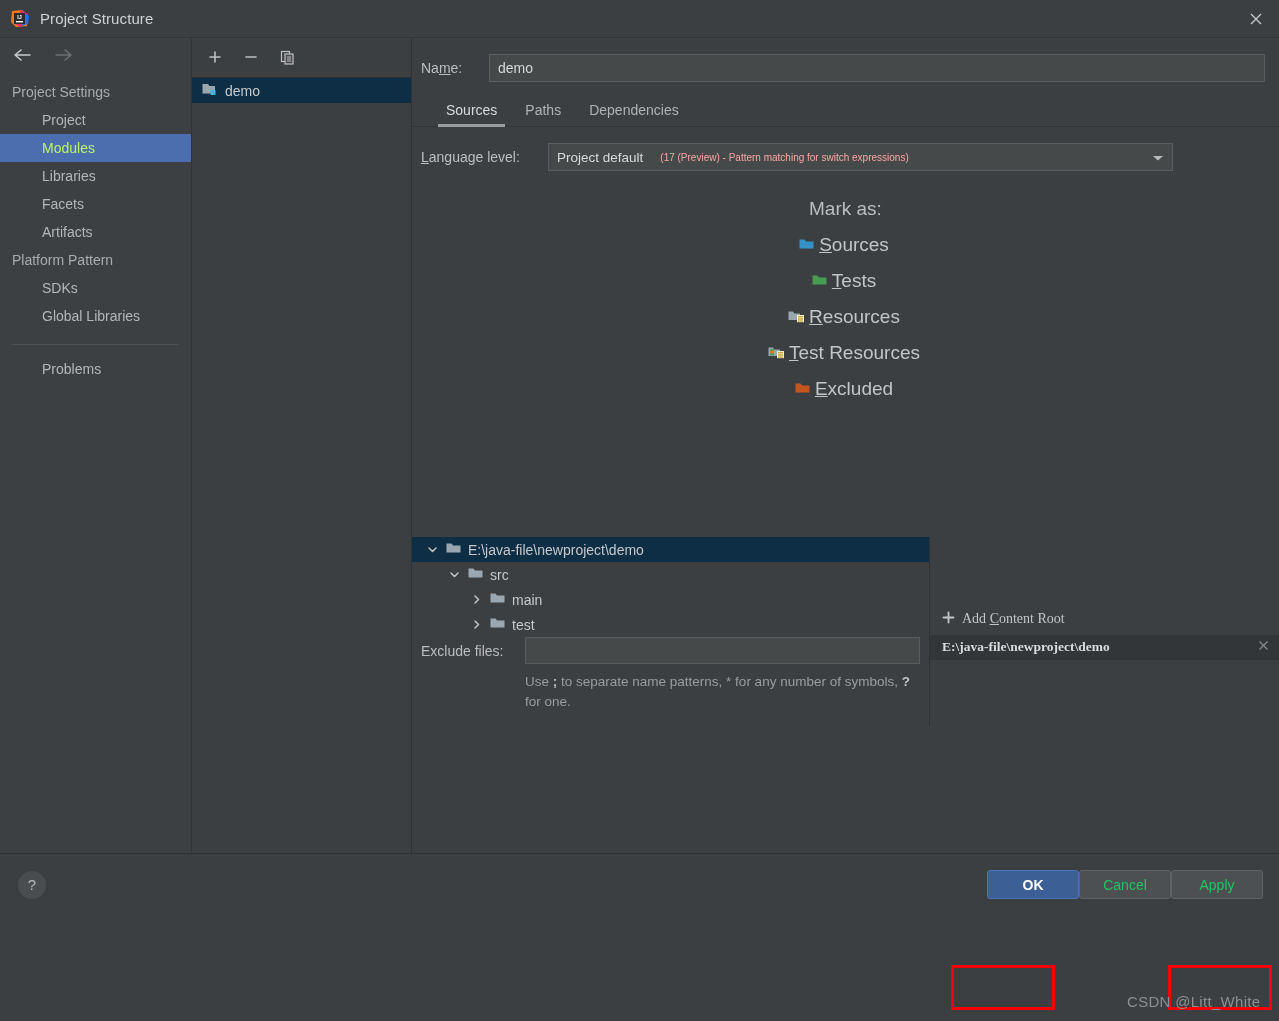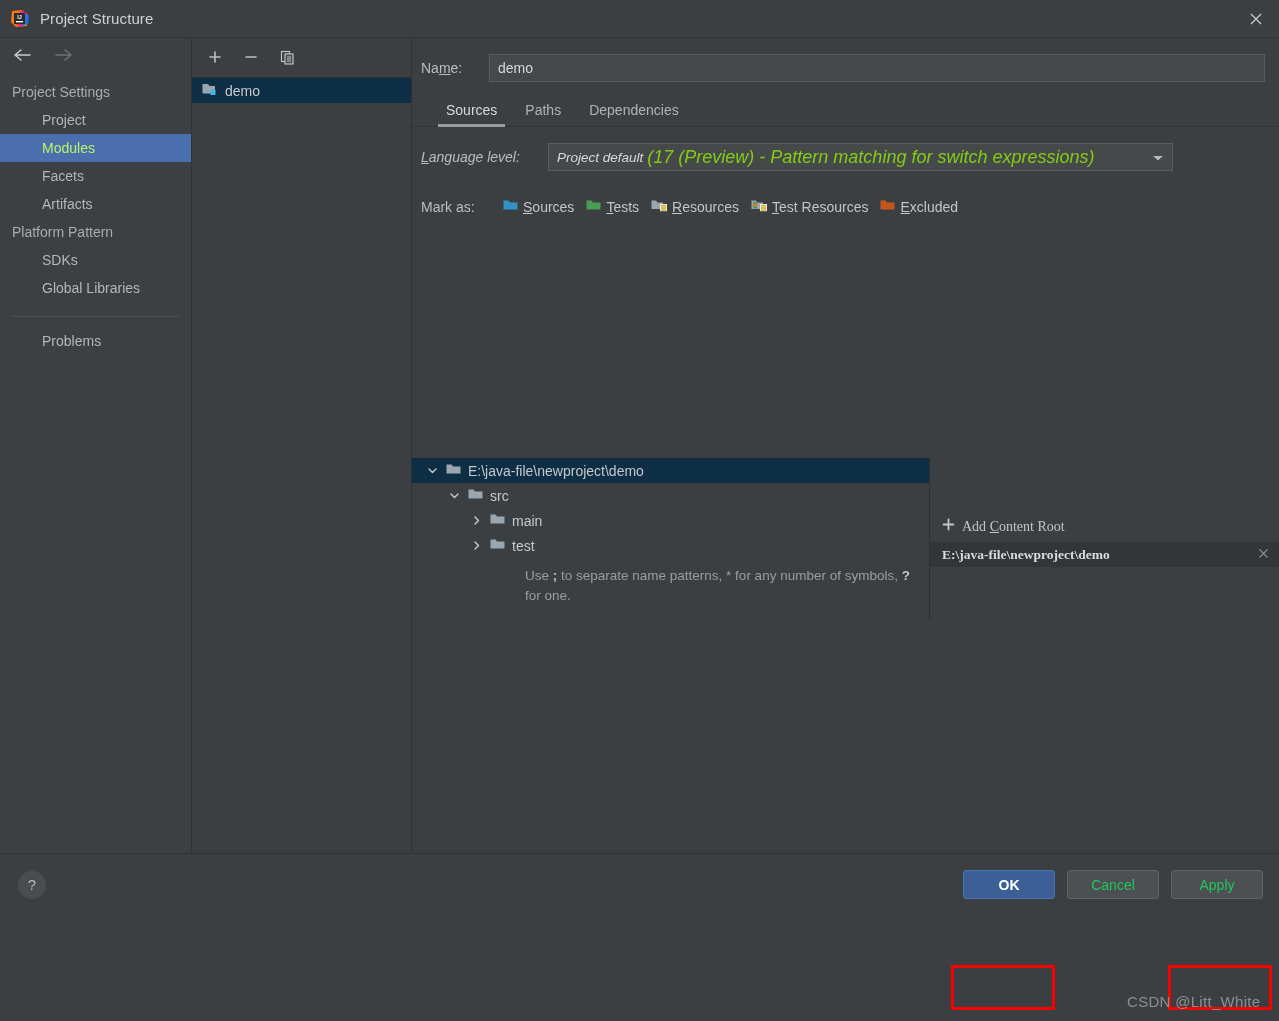--- a/index.html
+++ b/index.html
@@ -220,21 +220,20 @@
     bottom: -1px;
     height: 3px;
     background: #9a9da0;
   }
 
   .lang-row {
     display: flex;
     align-items: center;
     padding: 16px 14px 8px 9px;
     gap: 10px;
-    font-style: italic;
   }
   .lang-label {
     font-size: 14px;
     color: #bbbdbf;
     min-width: 117px;
   }
   .combo {
     flex: 1 1 auto;
     height: 28px;
     background: #45494a;
@@ -246,34 +245,35 @@
     cursor: pointer;
     position: relative;
     max-width: 625px;
   }
   .combo-main {
     color: #d8dadb;
     font-size: 13.5px;
     text-align: right;
   }
   .combo-sub {
-    color: #84cc16;
-    font-size: 18px;
-    margin-left: 4px;
+    color: #fca5a5;
+    font-size: 10px;
+    margin-left: 17px;
   }
   .combo-arrow {
     margin-left: auto;
   }
 
   .markas-row {
     display: flex;
     align-items: center;
     padding: 19px 0 0 9px;
-    gap: 0;
-    font-size: 14px;
+    gap: 14px;
+    font-size: 19px;
+    flex-direction: column;
   }
   .markas-label {
     color: #bbbdbf;
     min-width: 82px;
   }
   .mark-btn {
     display: flex;
     align-items: center;
     gap: 4px;
     margin-right: 12px;
@@ -408,21 +408,21 @@
     align-items: center;
     justify-content: center;
     color: #b7babc;
     font-size: 15px;
     cursor: pointer;
   }
   .footer-buttons {
     margin-left: auto;
     display: flex;
     align-items: center;
-    gap: 12px;
+    gap: 0;
   }
   .btn {
     min-width: 92px;
     height: 29px;
     border-radius: 3px;
     border: 1px solid #5e6366;
     background: #4c5052;
     color: #22c55e;
     font-family: "Liberation Sans", sans-serif;
     font-size: 14px;
@@ -492,20 +492,21 @@
         <div class="nav-arrow">
           <svg width="20" height="14" viewBox="0 0 20 14">
             <path d="M2 7 L17 7 M11 2 L17 7 L11 12" stroke="#6e7173" stroke-width="1.6" fill="none" stroke-linecap="round" stroke-linejoin="round"></path>
           </svg>
         </div>
       </div>
       <div class="nav-list">
         <div class="nav-group">Project Settings</div>
         <div class="nav-item">Project</div>
         <div class="nav-item selected">Modules</div>
+        <div class="nav-item">Libraries</div>
         <div class="nav-item">Facets</div>
         <div class="nav-item">Artifacts</div>
         <div class="nav-group">Platform Pattern</div>
         <div class="nav-item">SDKs</div>
         <div class="nav-item">Global Libraries</div>
         <div class="nav-sep"></div>
         <div class="nav-item">Problems</div>
       </div>
     </div>
 
@@ -679,20 +680,24 @@
                 <svg width="16" height="14" viewBox="0 0 16 14">
                     <path d="M0.5 2.5 L5.5 2.5 L7 4.5 L14.5 4.5 L14.5 11.5 L0.5 11.5 Z" fill="#9aa7b0"></path>
                   </svg>
               </span>
               <span>test</span>
             </div>
 
           </div>
 
           <div class="exclude-area">
+            <div class="exclude-row">
+              <div class="exclude-label">Exclude files:</div>
+              <input class="exclude-input" type="text" value="" style="">
+            </div>
             <div class="exclude-hint">Use <b>;</b> to separate name patterns, * for any number of symbols, <b>?</b> for one.</div>
           </div>
         </div>
 
         <div class="roots-pane">
           <div class="add-root">
             <span>
               <svg width="13" height="13" viewBox="0 0 13 13">
                   <path d="M6.5 1.5 L6.5 11.5 M1.5 6.5 L11.5 6.5" stroke="#c3c5c7" stroke-width="1.8" stroke-linecap="round"></path>
                 </svg>

